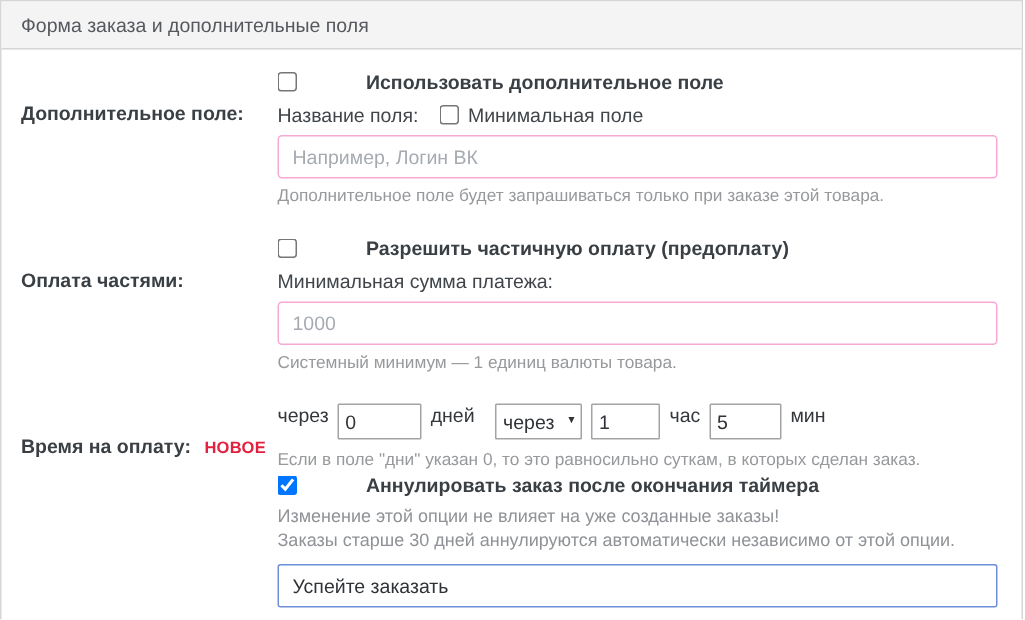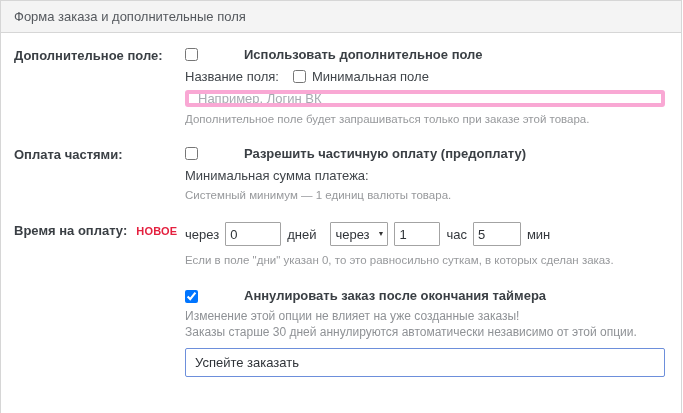--- a/index.html
+++ b/index.html
@@ -17,40 +17,41 @@
     height: 32px; line-height: 31px;
     background: #f4f4f4; border-bottom: 1px solid #d6d6d6;
     padding-left: 13px; font-size: 13px; color: #55595e;
   }
   .panel-body { padding: 14px 16px 8px 13px; }
   .frow { display: flex; align-items: flex-start; }
   .flabel {
     width: 171px; flex-shrink: 0;
     font-size: 13px; font-weight: bold; color: #3a3f44;
     padding-top: 1px;
+    margin-top: 20px;
   }
   .fcontent { flex: 1 1 auto; min-width: 0; }
   .cbrow { display: flex; align-items: center; font-size: 13px; color: #3a3f44; }
   .cbrow input[type=checkbox] { width: 13px; height: 13px; margin: 0 6px 0 0; }
   .b { font-weight: bold; gap: 40px; }
   .plain { font-weight: normal; color: #40454a; }
   .subrow { margin-top: 7px; display: flex; align-items: flex-start; font-size: 13px; color: #40454a; }
   .subrow .gap { width: 14px; }
   .ti {
-    width: 480px; height: 17px; margin-top: 6px;
-    border: 4px solid #f9a8d4; border-radius: 3px;
+    width: 480px; height: 29px; margin-top: 6px;
+    border: 1px solid #f9a8d4; border-radius: 3px;
     padding: 0 9px; font-size: 13px; color: #2f3338;
     font-family: "Liberation Sans", "DejaVu Sans", sans-serif;
     outline: none; background: #fff;
   }
   .ti::placeholder { color: #a6abb1; opacity: 1; }
   .ti.focused { border: 1px solid #6d8fdb; height: 29px; border-radius: 2px; }
   .hint { margin-top: 6px; font-size: 11.5px; color: #97999c; }
   .sect { margin-top: 21px; }
-  .timerow { display: flex; align-items: center; font-size: 13px; color: #33373c; }
+  .timerow { display: flex; font-size: 13px; color: #33373c; }
   .timerow .word { margin: 0 6px 0 0; }
   .timerow .word.after { margin: 0 6px 0 6px; }
   .mini {
     height: 24px; border: 1px solid #a3a3a3; border-radius: 1px;
     padding: 0 4px; font-size: 13px; color: #2f3338; background: #fff;
     font-family: "Liberation Sans", "DejaVu Sans", sans-serif;
   }
   .mini.days { width: 56px; }
   .mini.hours { width: 46px; }
   .mini.mins { width: 48px; }
@@ -60,21 +61,21 @@
     width: 58px; height: 24px; border: 1px solid #a3a3a3; border-radius: 1px;
     background: #fff; font-size: 13px; color: #2f3338; padding: 0 14px 0 4px;
     font-family: "Liberation Sans", "DejaVu Sans", sans-serif;
   }
   .select-wrap .arrow {
     position: absolute; right: 4px; top: 8px;
     font-size: 7px; color: #333; pointer-events: none;
   }
   .badge-new { margin-left: 9px; font-size: 11px; font-weight: bold; color: #e4203f; letter-spacing: .2px; }
   .notes { margin-top: 6px; font-size: 12px; color: #8f9296; line-height: 15.5px; }
-  .annul { margin-top: 22px; align-items: flex-end; }
+  .annul { margin-top: 3px; }
 </style>
 </head>
 <body>
 
 <div class="panel">
   <div class="panel-header">Форма заказа и дополнительные поля</div>
   <div class="panel-body">
 
     <div class="frow">
       <div class="flabel">Дополнительное поле:</div>
@@ -99,20 +100,21 @@
     <div class="frow sect">
       <div class="flabel">Оплата частями:</div>
       <div class="fcontent">
         <label class="cbrow b">
           <input type="checkbox" style="">
           <span>Разрешить частичную оплату (предоплату)</span>
         </label>
         <div class="subrow">
           <span class="plain">Минимальная сумма платежа:</span>
         </div>
+        <input class="ti" type="text" placeholder="1000" style="">
         <div class="hint">Системный минимум — 1 единиц валюты товара.</div>
       </div>
     </div>
 
     <div class="frow sect">
       <div class="flabel">
         <span>Время на оплату:</span><span class="badge-new">НОВОЕ</span>
       </div>
       <div class="fcontent">
         <div class="timerow">

